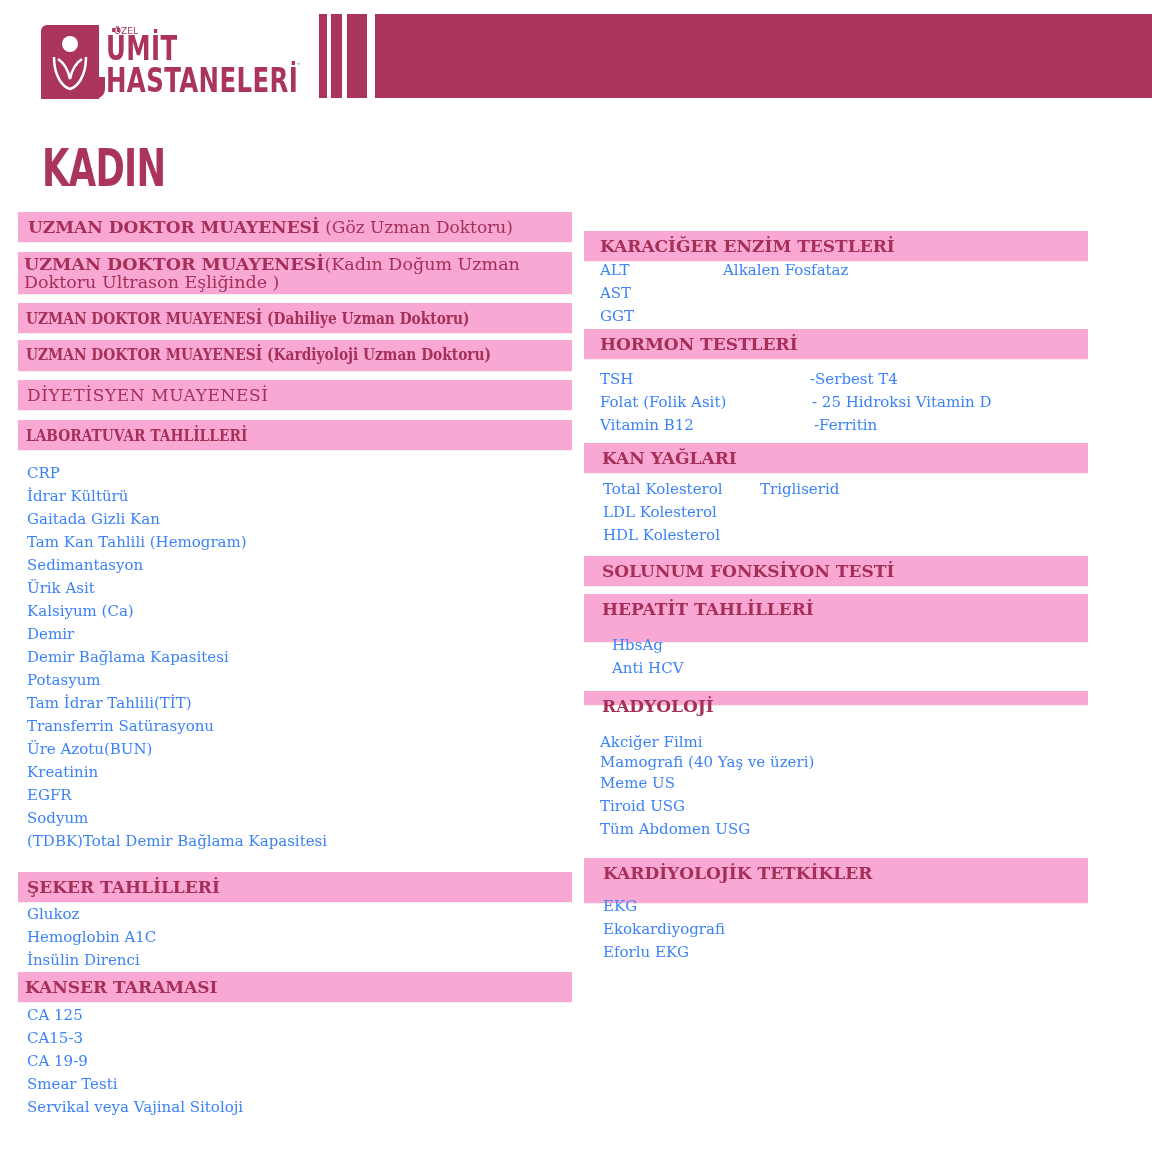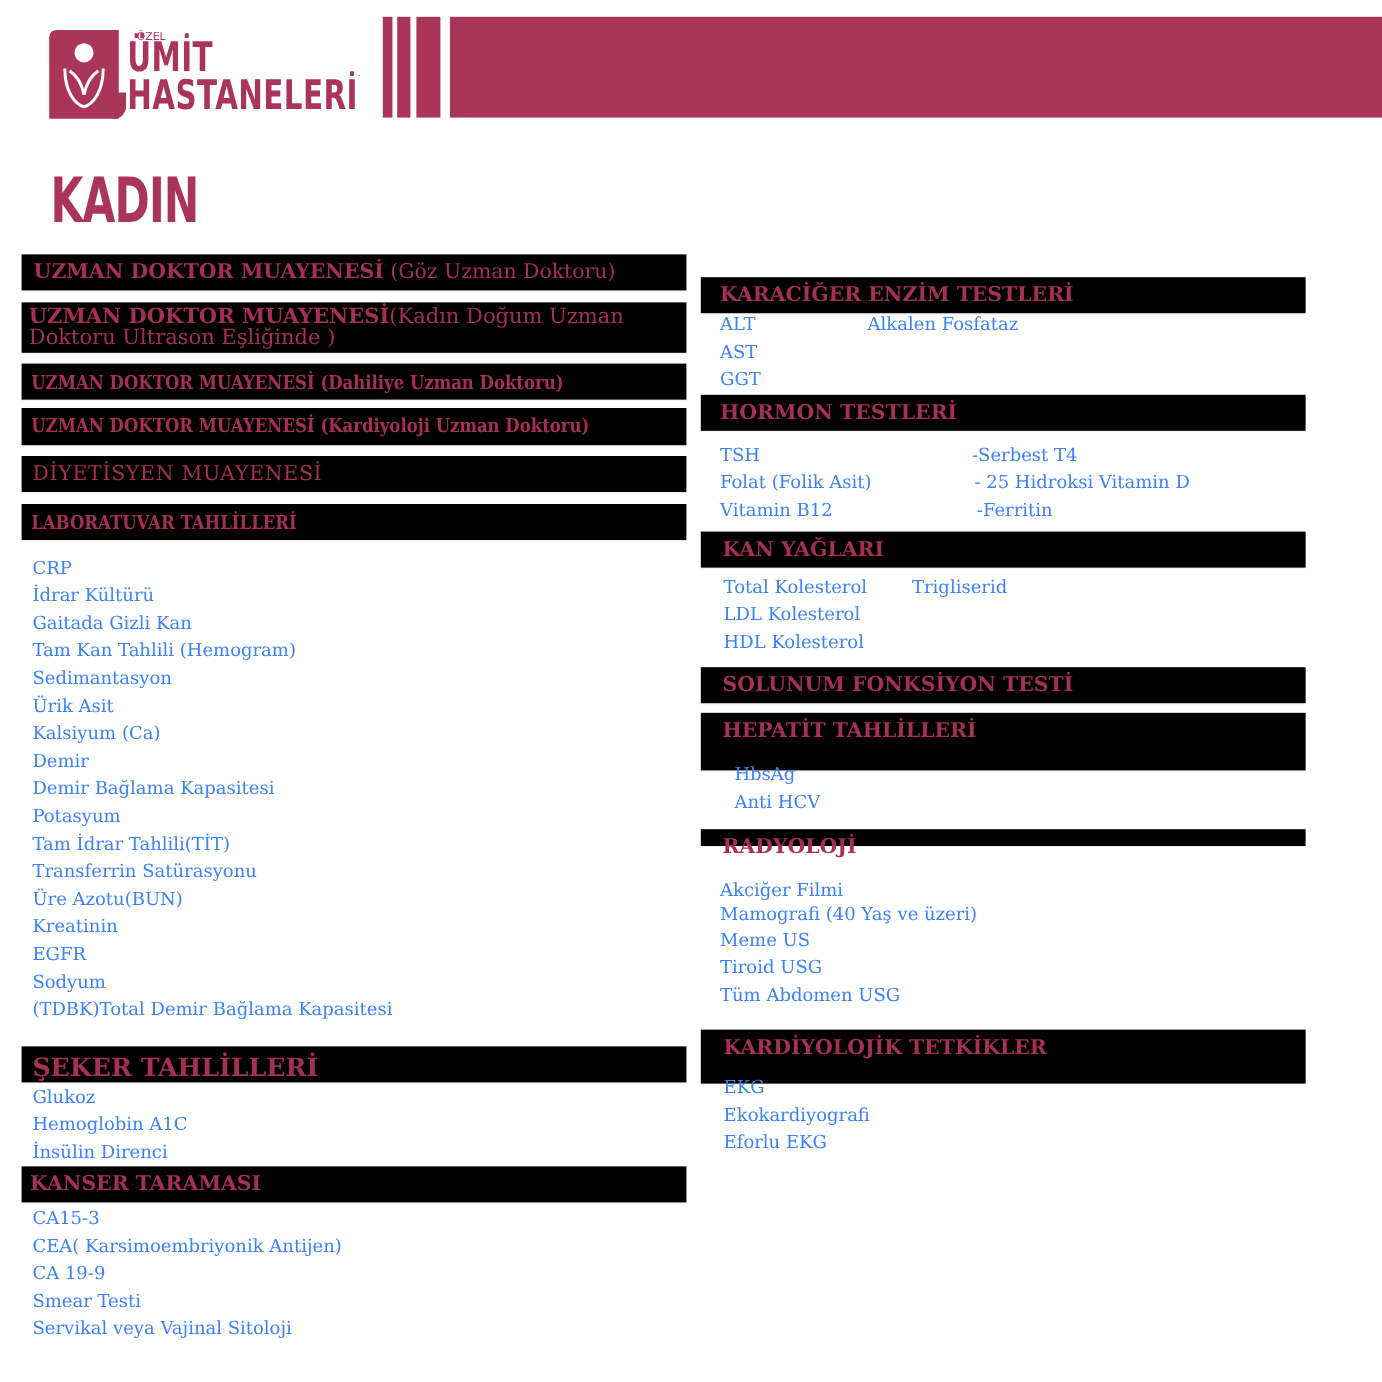--- a/index.html
+++ b/index.html
@@ -12,21 +12,21 @@
   .logo-box .tail { position:absolute; right:-6px; bottom:0; width:12px; height:22px; background:#ab345b; border-radius:0 0 10px 0; }
   .logo-word { font-family:"DejaVu Sans", sans-serif; font-weight:bold; color:#ab345b; letter-spacing:0.5px; transform:scaleX(0.72); transform-origin:left top; }
   .logo-ozel { left:114px; top:26px; font-size:9px; color:#ab345b; font-family:"DejaVu Sans", sans-serif; }
   .logo-umit { left:106px; top:30px; font-size:34px; line-height:36px; }
   .logo-hast { left:106px; top:62px; font-size:34px; line-height:36px; }
   .tm { left:296px; top:62px; font-size:5px; color:#777; font-family:"DejaVu Sans", sans-serif; }
 
   .title-kadin { left:42px; top:140px; font-family:"DejaVu Sans", sans-serif; font-weight:bold; color:#ab345b;
                  font-size:52px; line-height:56px; transform:scaleX(0.68); transform-origin:left top; letter-spacing:-1px; }
 
-  .bar { position:absolute; background:#000000; box-shadow:0 1px 0 #f7eef1; }
+  .bar { position:absolute; background:#f9a8d4; box-shadow:0 1px 0 #f7eef1; }
   .bar-l { left:18px; width:554px; }
   .bar-r { left:584px; width:504px; }
   .htext { position:absolute; color:#a52f57; font-weight:bold; white-space:nowrap; font-family:"DejaVu Serif", serif; }
   .htext .norm { font-weight:normal; }
   .list { position:absolute; margin:0; padding:0; list-style:none; }
   .list li { font-size:15px; line-height:23px; color:#3b82f6; white-space:nowrap; font-family:"DejaVu Serif", serif; }
   .cond { transform:scaleX(0.86); transform-origin:left center; display:inline-block; }
 </style>
 </head>
 <body>
@@ -99,34 +99,34 @@
   <li>Tam İdrar Tahlili(TİT)</li>
   <li>Transferrin Satürasyonu</li>
   <li>Üre Azotu(BUN)</li>
   <li>Kreatinin</li>
   <li>EGFR</li>
   <li>Sodyum</li>
   <li>(TDBK)Total Demir Bağlama Kapasitesi</li>
 </ul>
 
 <div class="bar bar-l" style="top:872px;height:30px;">
-  <div class="htext" style="left:9px;top:5px;font-size:21px;">ŞEKER TAHLİLLERİ</div>
+  <div class="htext" style="left:9px;top:5px;font-size:17px;">ŞEKER TAHLİLLERİ</div>
 </div>
 <ul class="list" style="left:27px;top:903px;">
   <li>Glukoz</li>
   <li>Hemoglobin A1C</li>
   <li>İnsülin Direnci</li>
 </ul>
 
 <div class="bar bar-l" style="top:972px;height:30px;">
   <div class="htext" style="left:7px;top:5px;font-size:17px;">KANSER TARAMASI</div>
 </div>
 <ul class="list" style="left:27px;top:1004px;">
+  <li>CA 125</li>
   <li>CA15-3</li>
-  <li>CEA( Karsimoembriyonik Antijen)</li>
   <li>CA 19-9</li>
   <li>Smear Testi</li>
   <li>Servikal veya Vajinal Sitoloji</li>
 </ul>
 
 <div class="bar bar-r" style="top:231px;height:30px;">
   <div class="htext" style="left:16px;top:5px;font-size:17px;">KARACİĞER ENZİM TESTLERİ</div>
 </div>
 <ul class="list" style="left:600px;top:259px;">
   <li>ALT</li>

